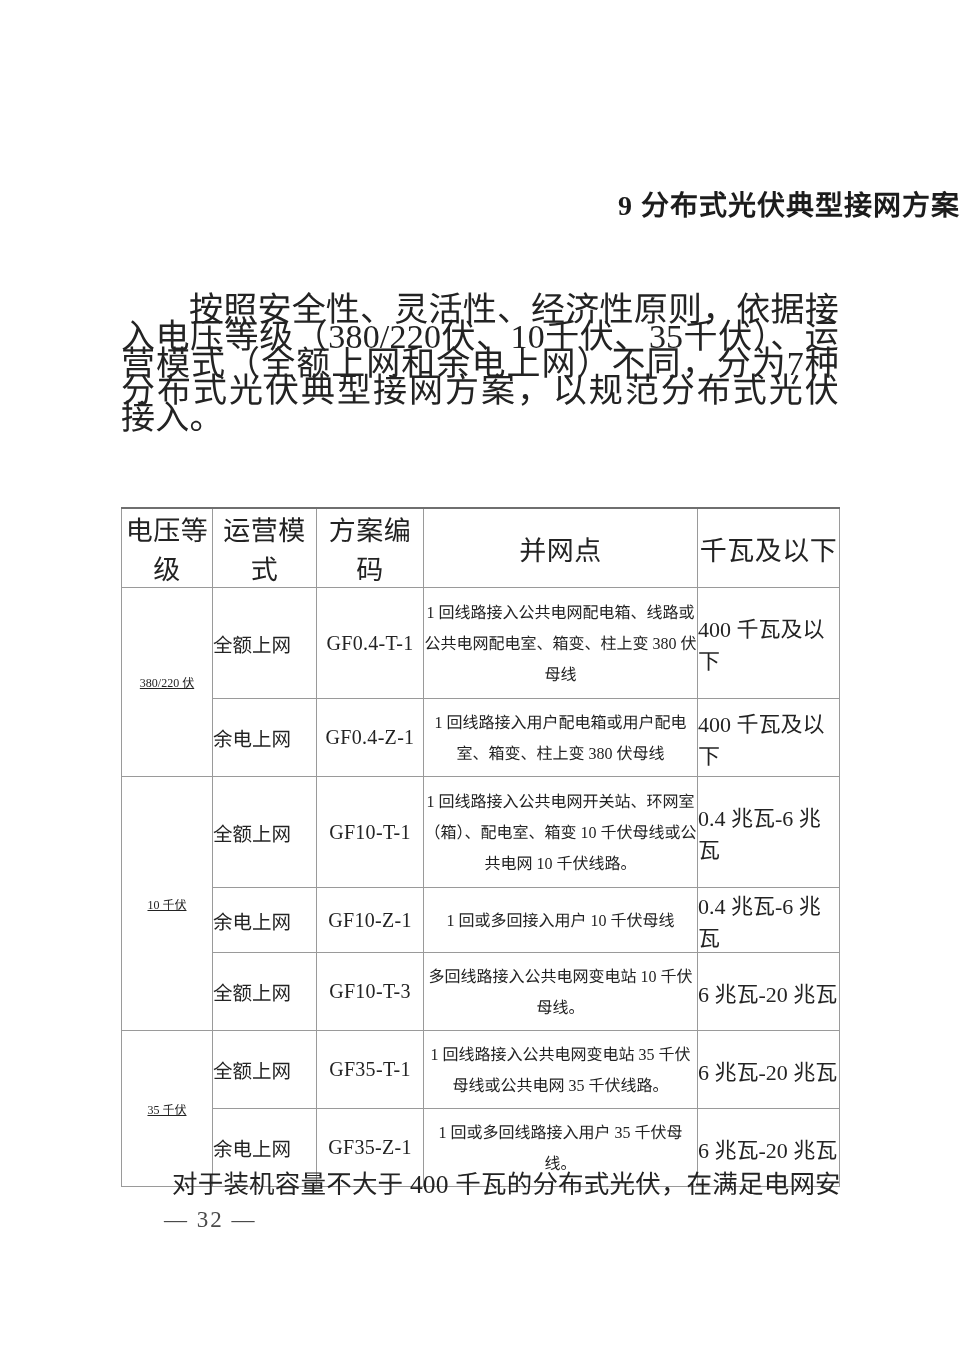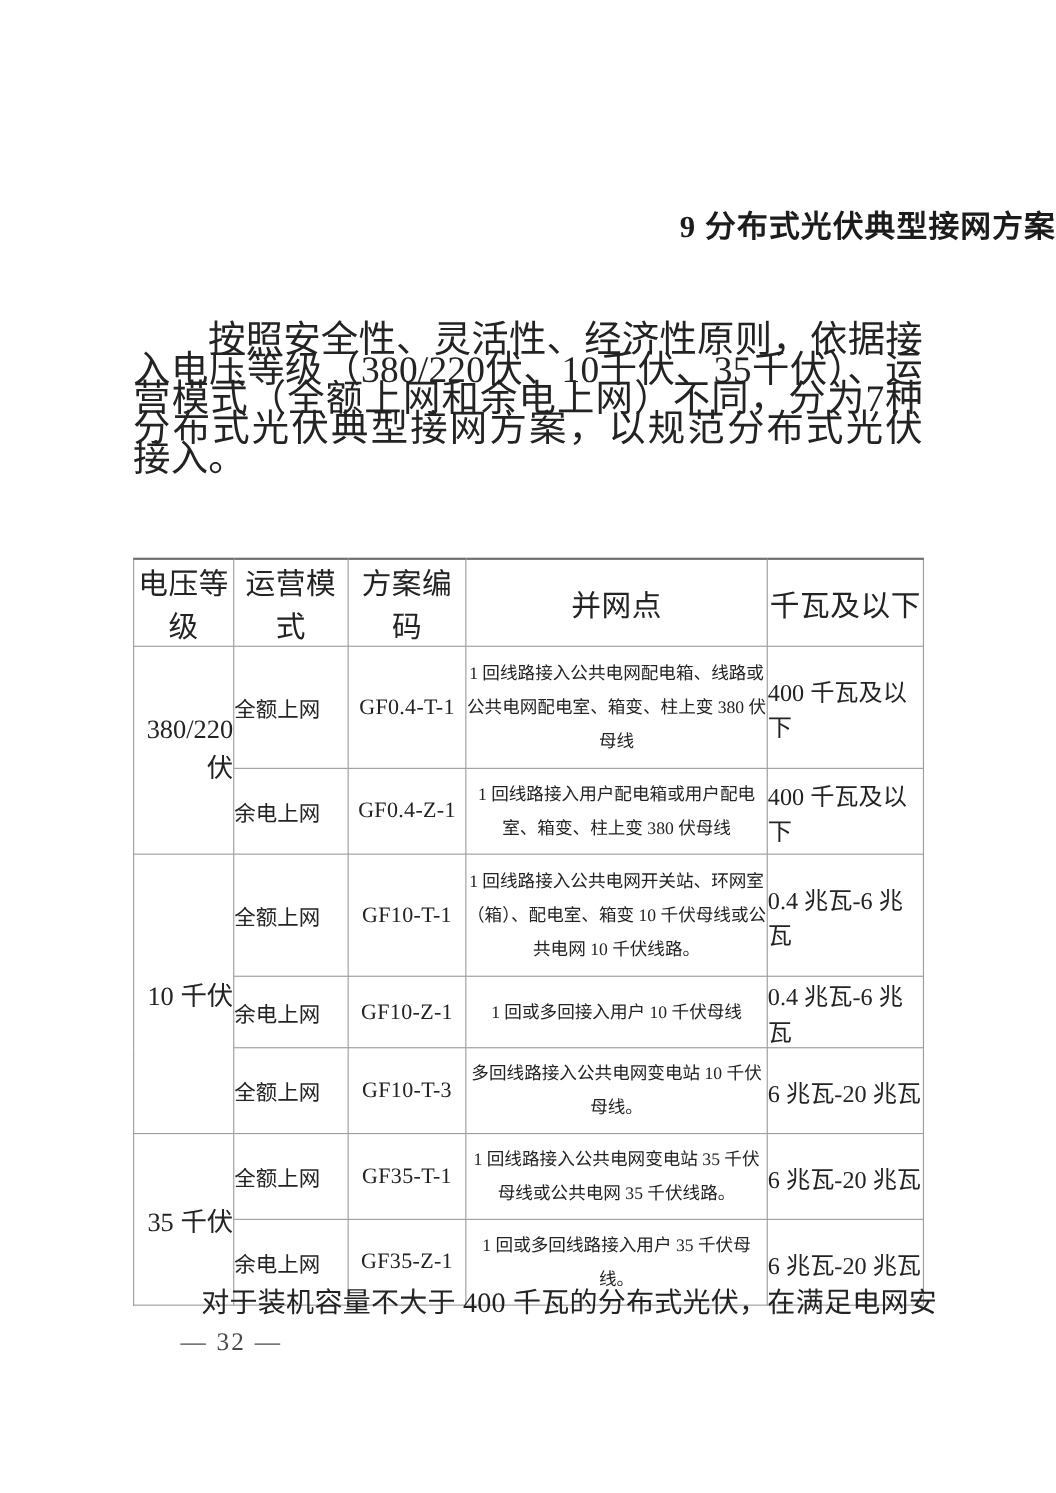--- a/index.html
+++ b/index.html
@@ -105,23 +105,24 @@
   .hdr-cell {
     height: 47px;
     text-align: center;
     font-size: 27px;
     font-weight: bold;
     letter-spacing: 0.5px;
     color: #1f1f1f;
   }
 
   .level-cell {
-    text-align: right;
-    font-size: 24px;
-    color: #232323;
+    text-align: center;
+    font-size: 12px;
+    color: #232323;
+    text-decoration: underline;
   }
   .mode-cell {
     text-align: left;
     font-size: 19.5px;
     color: #2b2b2b;
   }
   .code-cell {
     text-align: center;
     font-size: 20px;
     font-weight: bold;
@@ -153,21 +154,21 @@
     font-size: 25px;
     font-weight: bold;
     color: #1c1c1c;
     letter-spacing: 0.3px;
   }
 
   
   .tail-para {
     position: absolute;
     top: 1136px;
-    left: 132px;
+    left: 121px;
     width: 722px;
     font-size: 25.5px;
     line-height: 46px;
     text-indent: 2em;
     letter-spacing: 0.2px;
     color: #232323;
     white-space: nowrap;
   }
 
   

